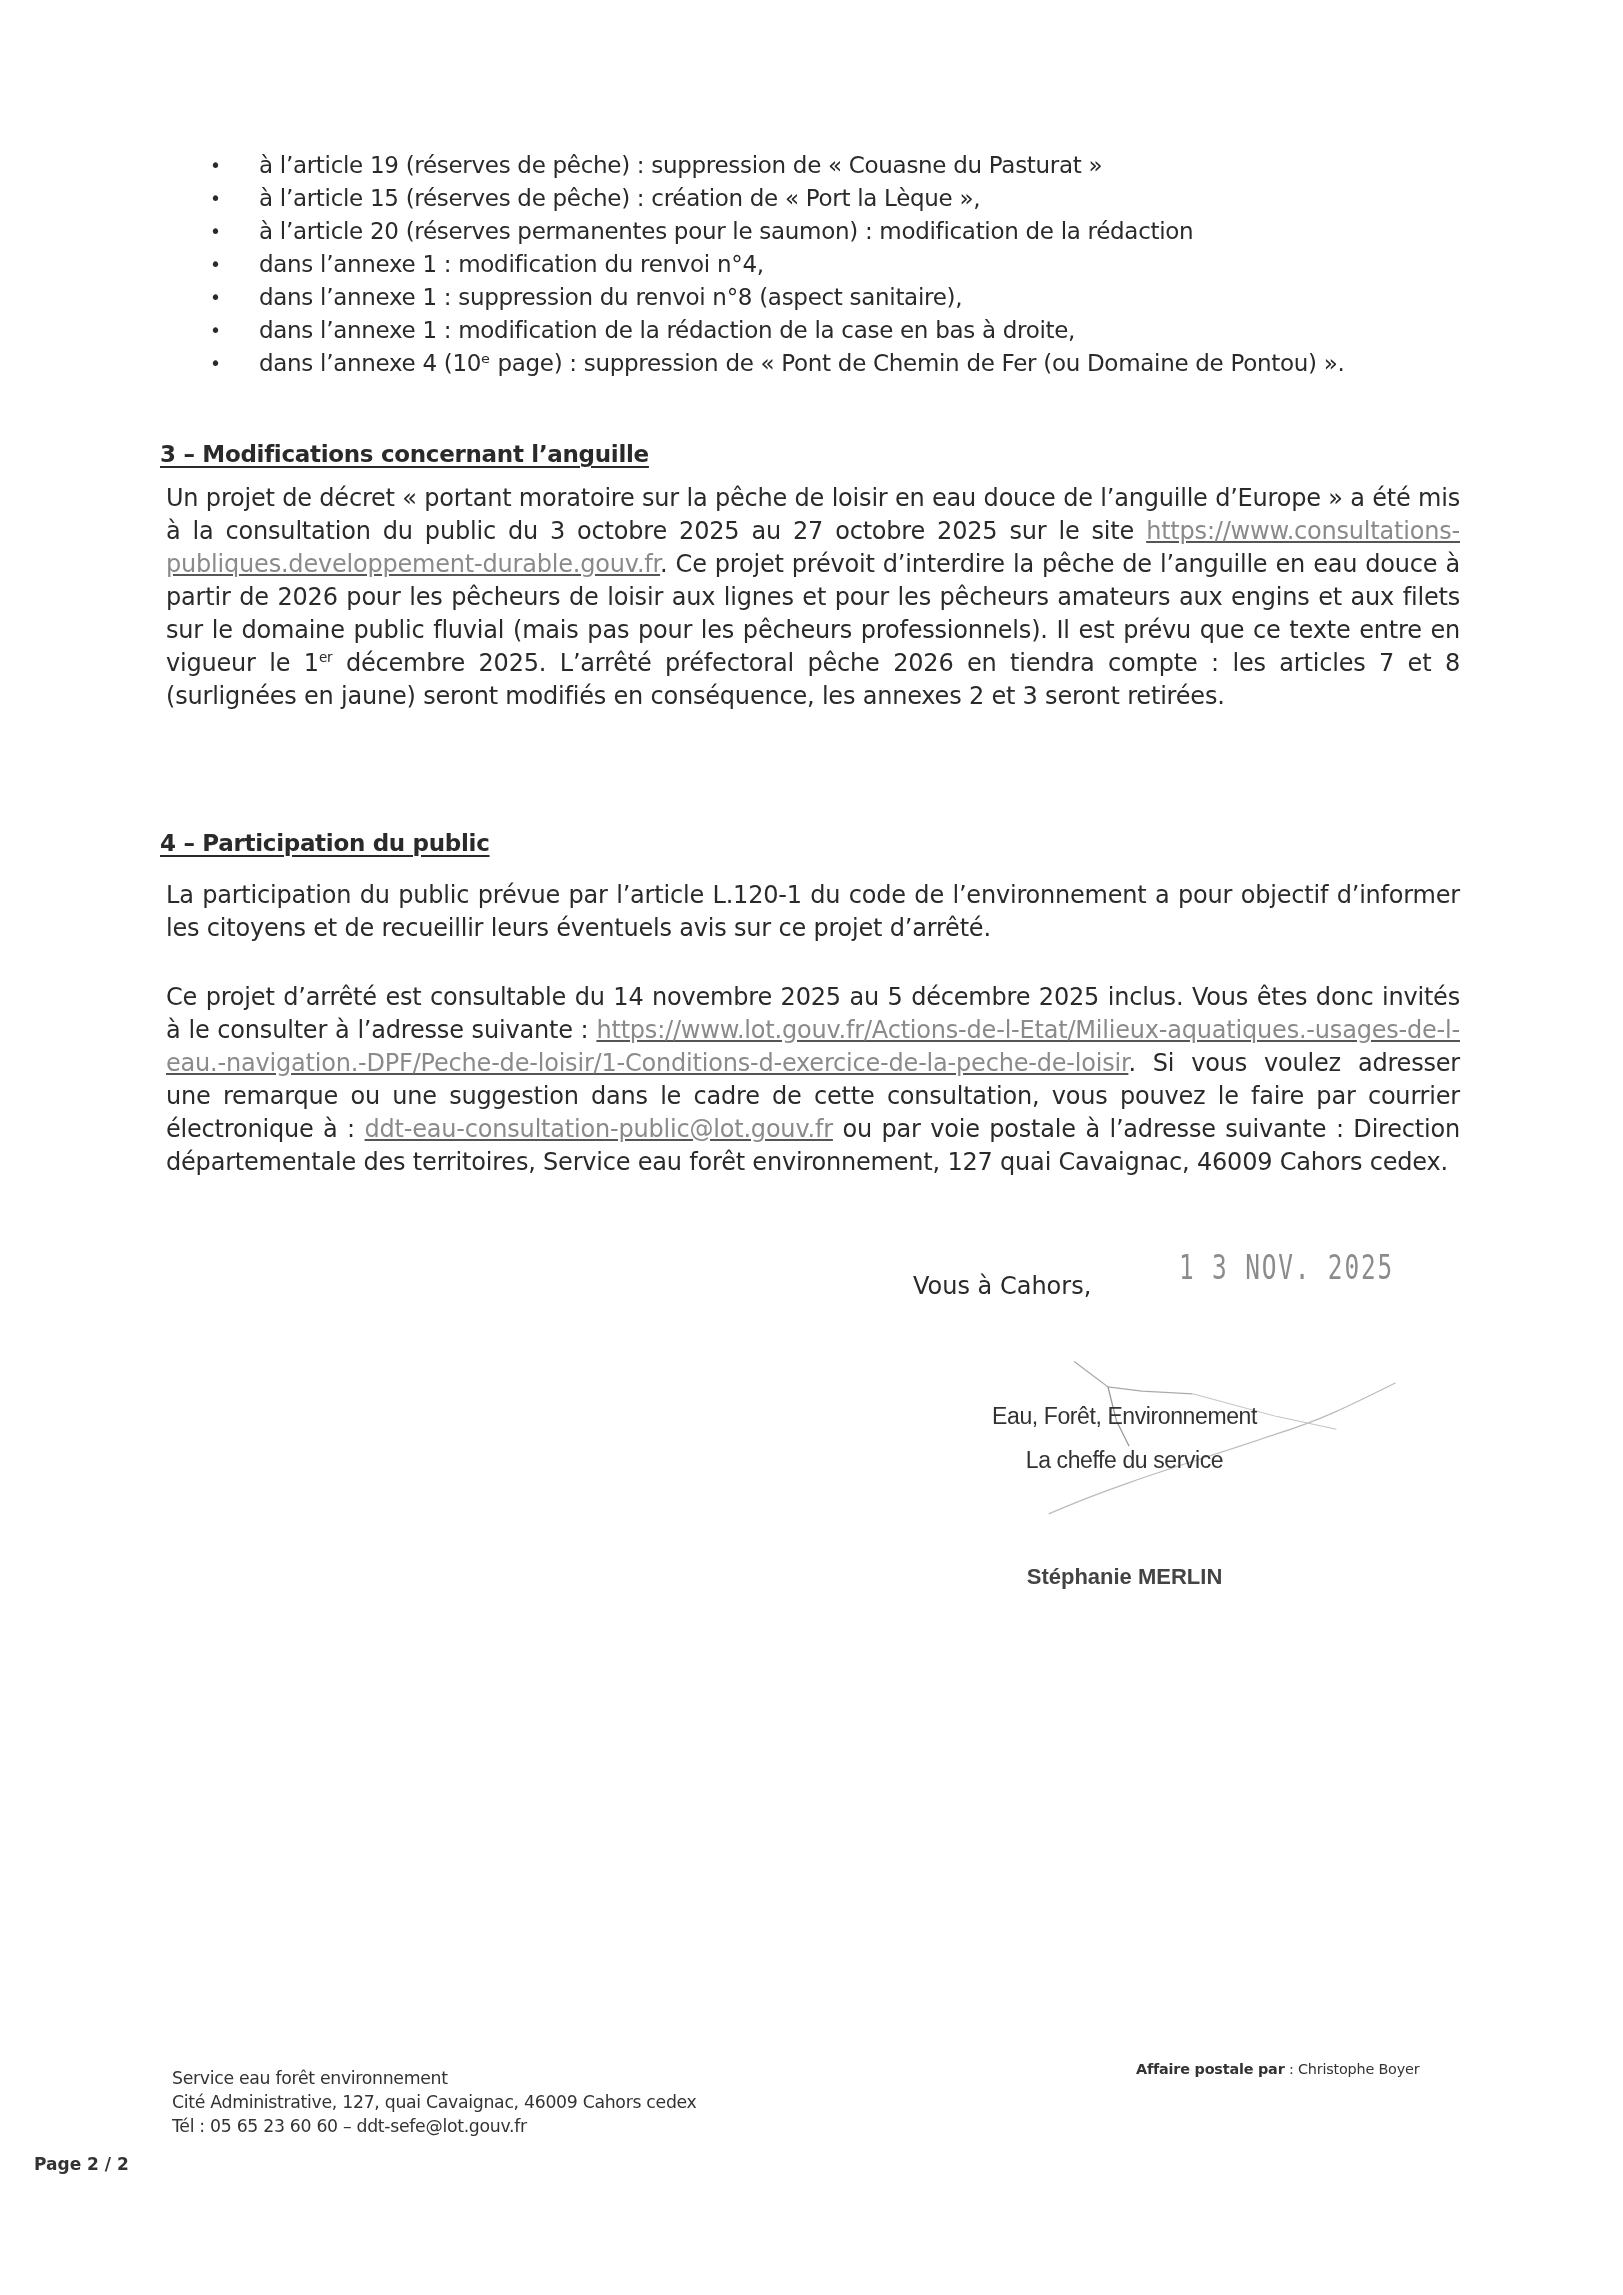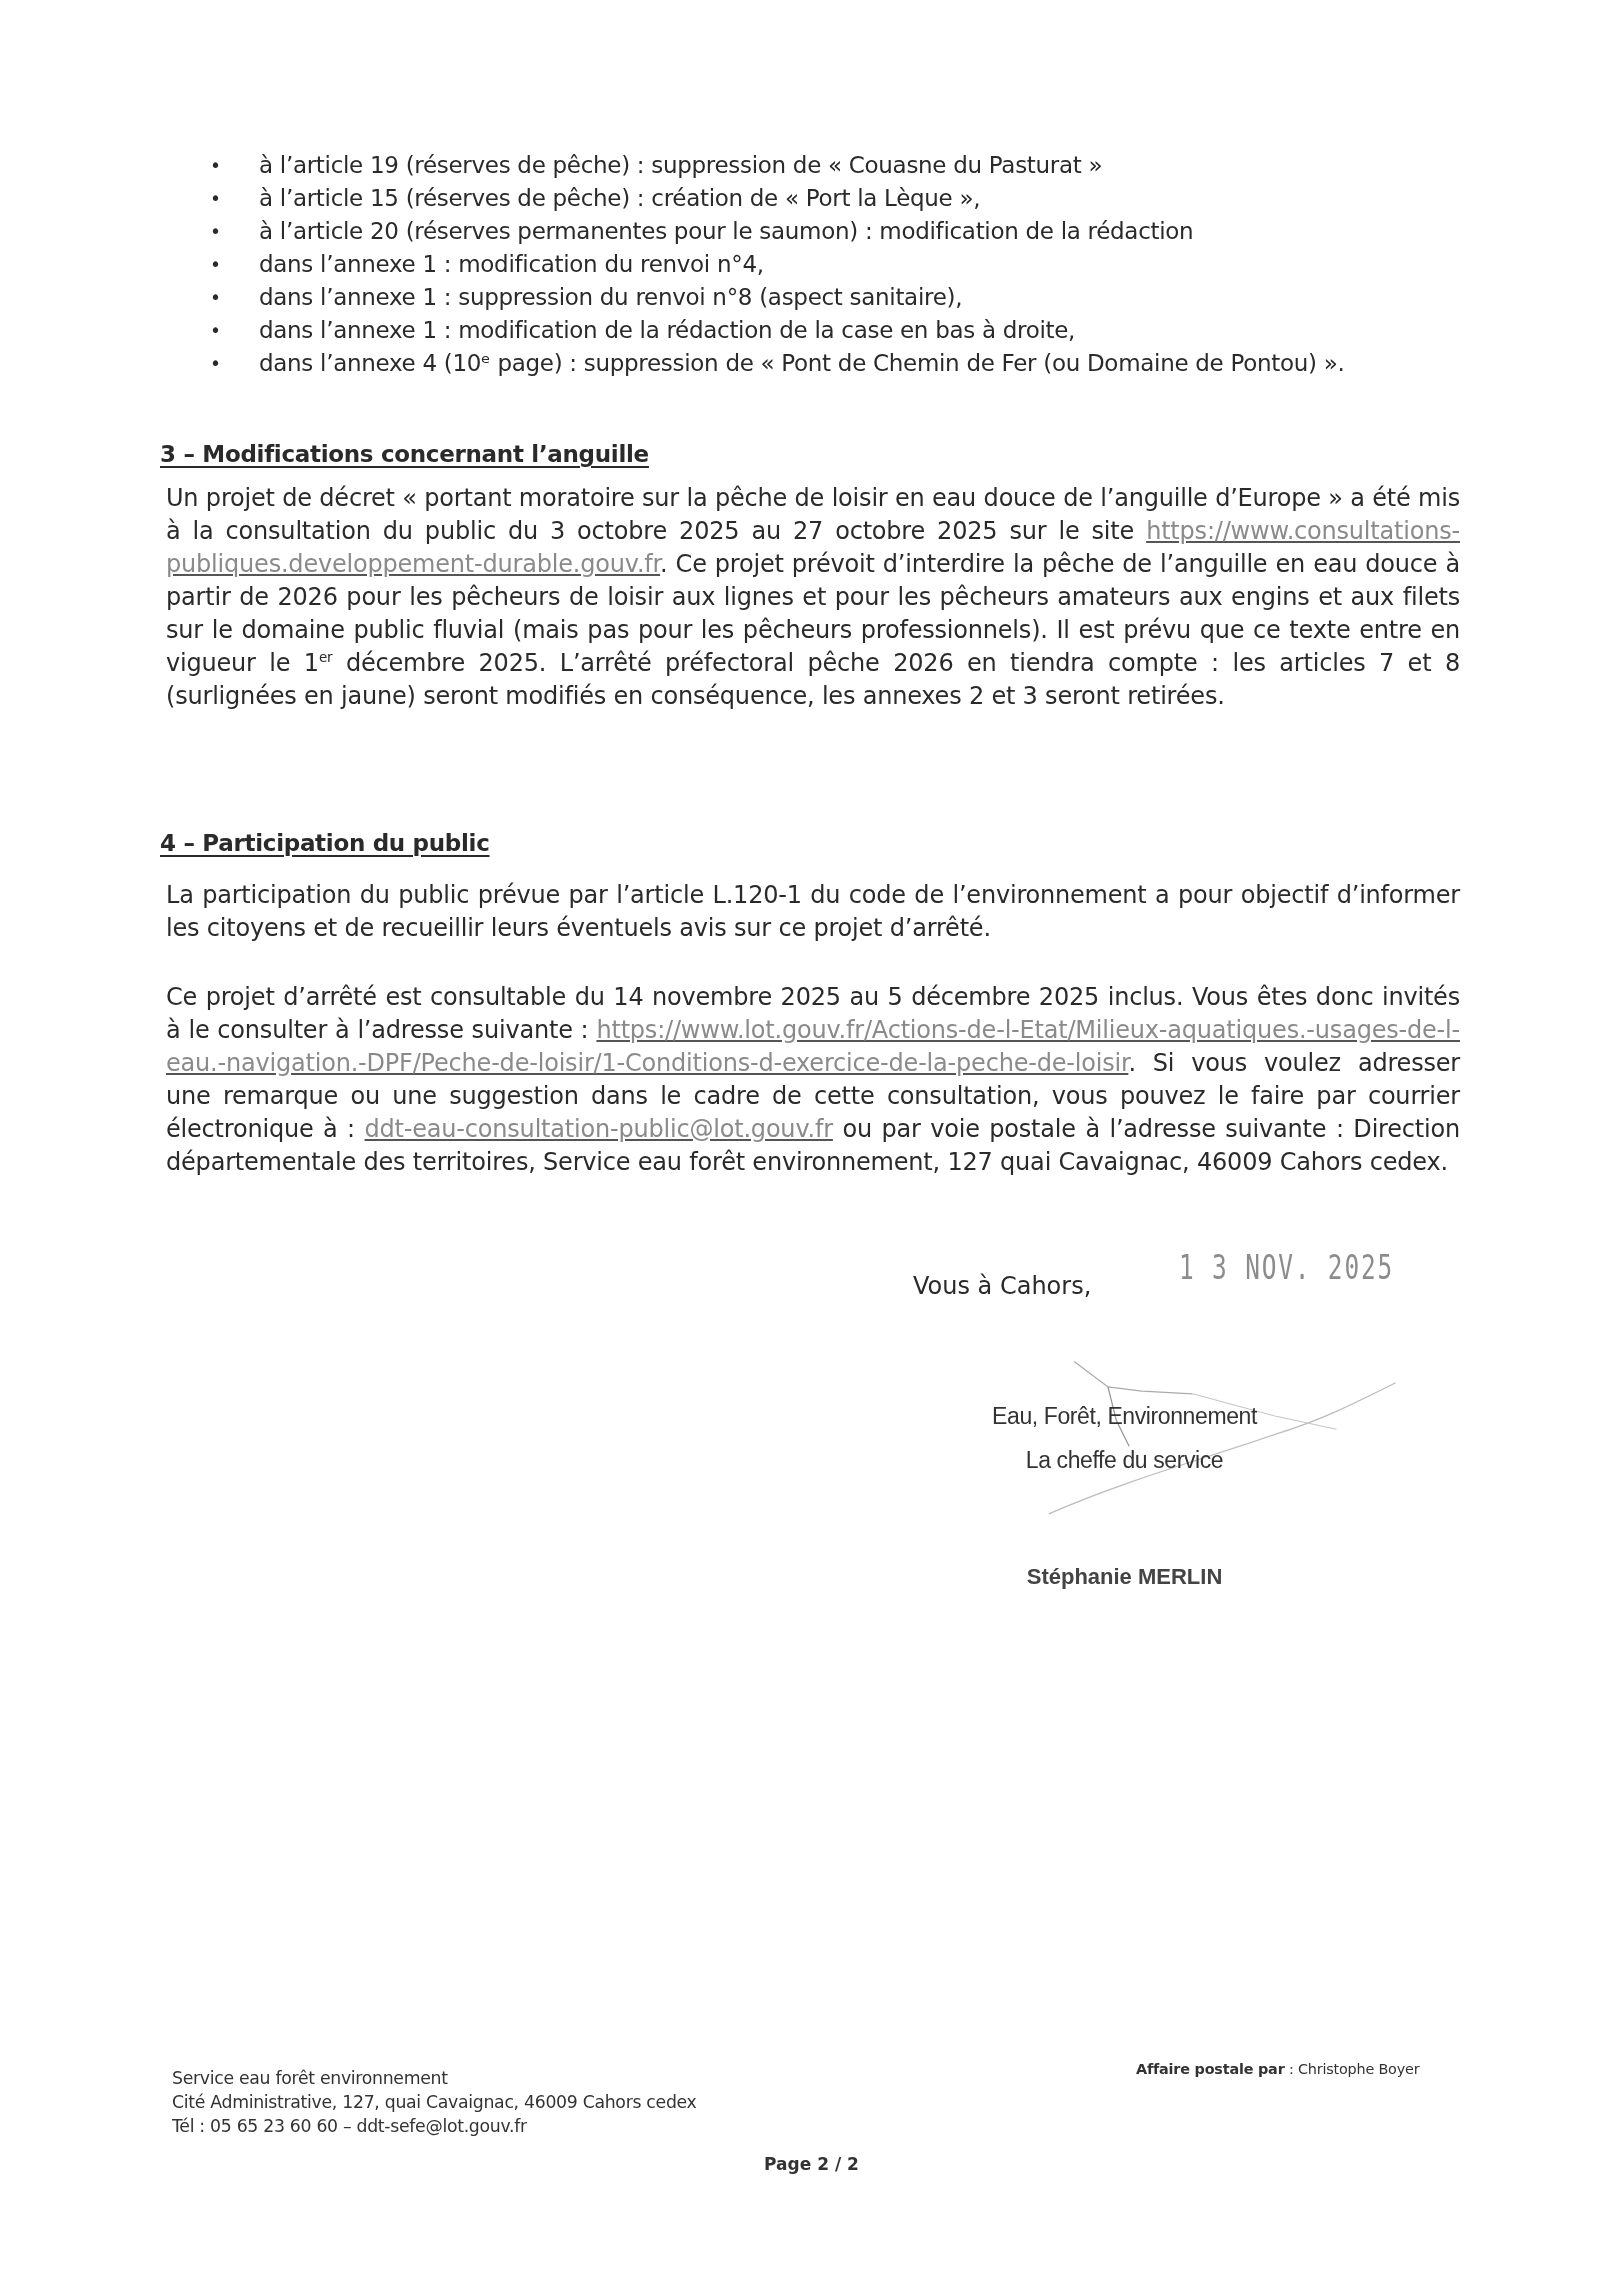--- a/index.html
+++ b/index.html
@@ -18,21 +18,21 @@
 
     .sign-place { position: absolute; left: 913px; top: 1272px; font-size: 24px; }
     .stamp { position: absolute; left: 1179px; top: 1247px; font-family: "DejaVu Sans Mono", "Liberation Mono", monospace; font-size: 34px; color: #8c8c8c; letter-spacing: 2.5px; transform: scaleX(0.72); transform-origin: left top; }
     .signature { position: absolute; left: 998px; top: 1353px; width: 440px; height: 178px; }
     .sig-title { position: absolute; left: 930px; width: 389px; text-align: center; font-family: "Liberation Sans", sans-serif; font-size: 23px; color: #333; letter-spacing: -0.4px; }
     .sig-name { position: absolute; left: 930px; top: 1564px; width: 389px; text-align: center; font-family: "Liberation Sans", sans-serif; font-weight: bold; font-size: 22px; color: #444; }
 
     .footer-left { position: absolute; left: 172px; top: 2066px; font-size: 17.3px; line-height: 24px; color: #333; letter-spacing: -0.3px; }
     .footer-right { position: absolute; left: 1136px; top: 2061px; font-size: 14.4px; color: #333; letter-spacing: -0.2px; }
     .footer-right .label { font-weight: bold; }
-    .page-number { position: absolute; left: 0; top: 2154px; width: 1623px; text-align: center; font-size: 17px; font-weight: bold; color: #333; box-sizing: border-box; }
+    .page-number { position: absolute; left: 0; top: 2154px; width: 1623px; text-align: left; font-size: 17px; font-weight: bold; color: #333; padding-left: 34px; box-sizing: border-box; }
   </style>
 </head>
 <body>
 
 <div class="page">
 
   <ul class="bullets">
     <li><span class="bullet">•</span><span>à l’article 19 (réserves de pêche) : suppression de « Couasne du Pasturat »</span></li>
     <li><span class="bullet">•</span><span>à l’article 15 (réserves de pêche) : création de « Port la Lèque »,</span></li>
     <li><span class="bullet">•</span><span>à l’article 20 (réserves permanentes pour le saumon) : modification de la rédaction</span></li>

